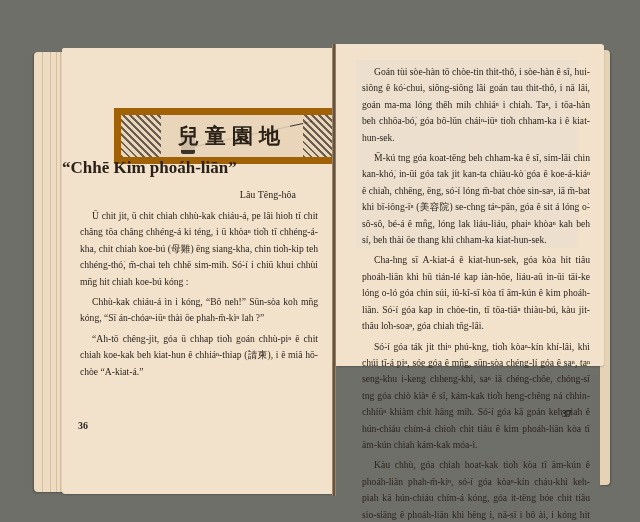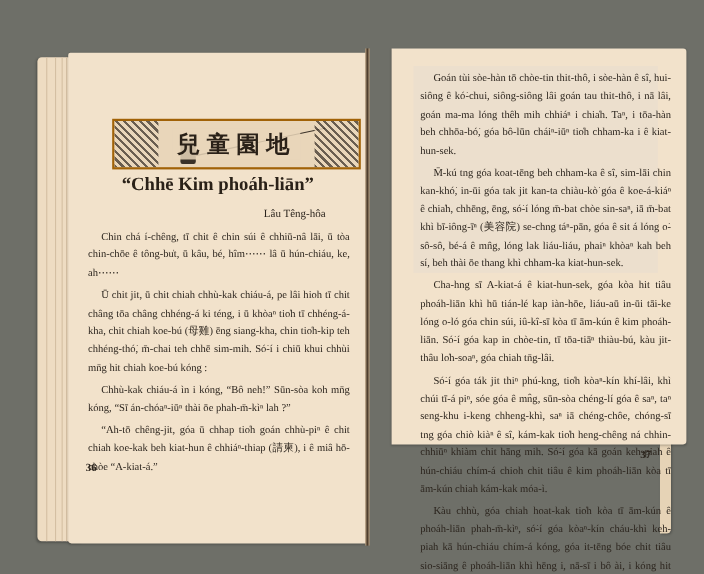--- a/index.html
+++ b/index.html
@@ -15,33 +15,33 @@
     background: #eedcc2;
     border-radius: 4px 0 0 4px;
     box-shadow: -1px 1px 2px rgba(0,0,0,0.25);
   }
   .edge-line { position: absolute; top: 0; bottom: 0; width: 1px; background: #d4bfa2; }
   .page {
     position: absolute; background: #f2e2cb; color: #2b241d;
     box-shadow: 0 1px 2px rgba(0,0,0,0.2);
   }
   .page-left { left: 62px; top: 48px; width: 272px; height: 446px; border-radius: 2px 0 0 3px; }
-  .page-right { left: 356px; top: 44px; width: 268px; height: 360px; border-radius: 0 3px 3px 0; }
+  .page-right { left: 336px; top: 44px; width: 268px; height: 322px; border-radius: 0 3px 3px 0; }
   .edge-right {
     position: absolute; left: 600px; top: 50px; width: 10px; height: 435px;
     background: #e6d3b6; border-radius: 0 4px 4px 0;
     box-shadow: 1px 1px 2px rgba(0,0,0,0.25);
   }
   .gutter {
     position: absolute; left: 332px; top: 44px; width: 4px; height: 452px;
     background: linear-gradient(90deg, #b79f80, #4a3a2a 50%, #b79f80);
   }
   .banner {
-    position: absolute; left: 40px; top: 60px; width: 222px; height: 42px;
-    border: 2px solid #a16207; background: #e9d6ba;
+    position: absolute; left: 52px; top: 60px; width: 222px; height: 42px;
+    border: 7px solid #a16207; background: #e9d6ba;
     display: flex; align-items: center; justify-content: center;
     overflow: hidden;
   }
   .banner .deco-l, .banner .deco-r {
     position: absolute; top: 0; bottom: 0; width: 40px;
     background: repeating-linear-gradient(45deg, #4a4036 0 2px, #e9d6ba 2px 5px);
     opacity: 0.8;
   }
   .banner .deco-l { left: 0; }
   .banner .deco-r { right: 0; }
@@ -52,21 +52,21 @@
   .banner .rope {
     position: absolute; left: 74px; bottom: 10px; width: 120px; height: 1px;
     background: #3a3128; transform: rotate(-12deg); transform-origin: left;
   }
   .banner-title {
     position: relative; font-size: 21px; letter-spacing: 6px; font-weight: bold;
     color: #2a2118; font-family: "DejaVu Sans", sans-serif; z-index: 2;
     background: rgba(233,214,186,0.85); padding: 0 4px;
   }
   .story-title {
-    position: absolute; left: 0; width: 272px; top: 110px; text-align: center;
+    position: absolute; left: 0; width: 272px; top: 110px; text-align: left;
     font-size: 17px; font-weight: bold; color: #2a2118;
   }
   .author {
     position: absolute; right: 38px; top: 141px; font-size: 10px; font-weight: normal;
   }
   .text {
     position: absolute; font-size: 9.6px; line-height: 16.4px; text-align: justify;
   }
   .page-left .text { left: 18px; top: 160px; width: 238px; }
   .page-right .text { left: 26px; top: 2px; width: 228px; }
@@ -95,21 +95,20 @@
     <div class="banner">
       <div class="deco-l"></div>
       <div class="figure"></div>
       <div class="rope"></div>
       <div class="deco-r"></div>
       <span class="banner-title">兒童園地</span>
     </div>
     <div class="story-title">“Chhē Kim phoáh-liān”</div>
     <div class="author">Lâu Têng-hôa</div>
     <div class="text">
-      <p>Chin chá í-chêng, tī chit ê chin súi ê chhiū-nâ lāi, ū tòa chin-chōe ê tông-bu̍t, ū kâu, bé, hîm⋯⋯ lâ ū hún-chiáu, ke, ah⋯⋯</p>
       <p>Ū chit jit, ū chit chiah chhù-kak chiáu-á, pe lâi hioh tī chit châng tōa châng chhéng-á ki téng, i ū khòaⁿ tio̍h tī chhéng-á-kha, chit chiah koe-bú (母雞) ēng siang-kha, chin tio̍h-kip teh chhéng-thó͘, m̄-chai teh chhē sim-mih. Só͘-í i chiū khui chhùi mn̄g hit chiah koe-bú kóng :</p>
       <p>Chhù-kak chiáu-á ìn i kóng, “Bô neh!” Sūn-sòa koh mn̄g kóng, “Sī án-chóaⁿ-iūⁿ thài ōe phah-m̄-kìⁿ lah ?”</p>
       <p>“Ah-tō chêng-jit, góa ū chhap tio̍h goán chhù-piⁿ ê chit chiah koe-kak beh kiat-hun ê chhiáⁿ-thiap (請柬), i ê miâ hō-chòe “A-kiat-á.”</p>
     </div>
     <div class="page-num">36</div>
   </div>
 
   <div class="gutter"></div>
 
   <div class="page page-right">

